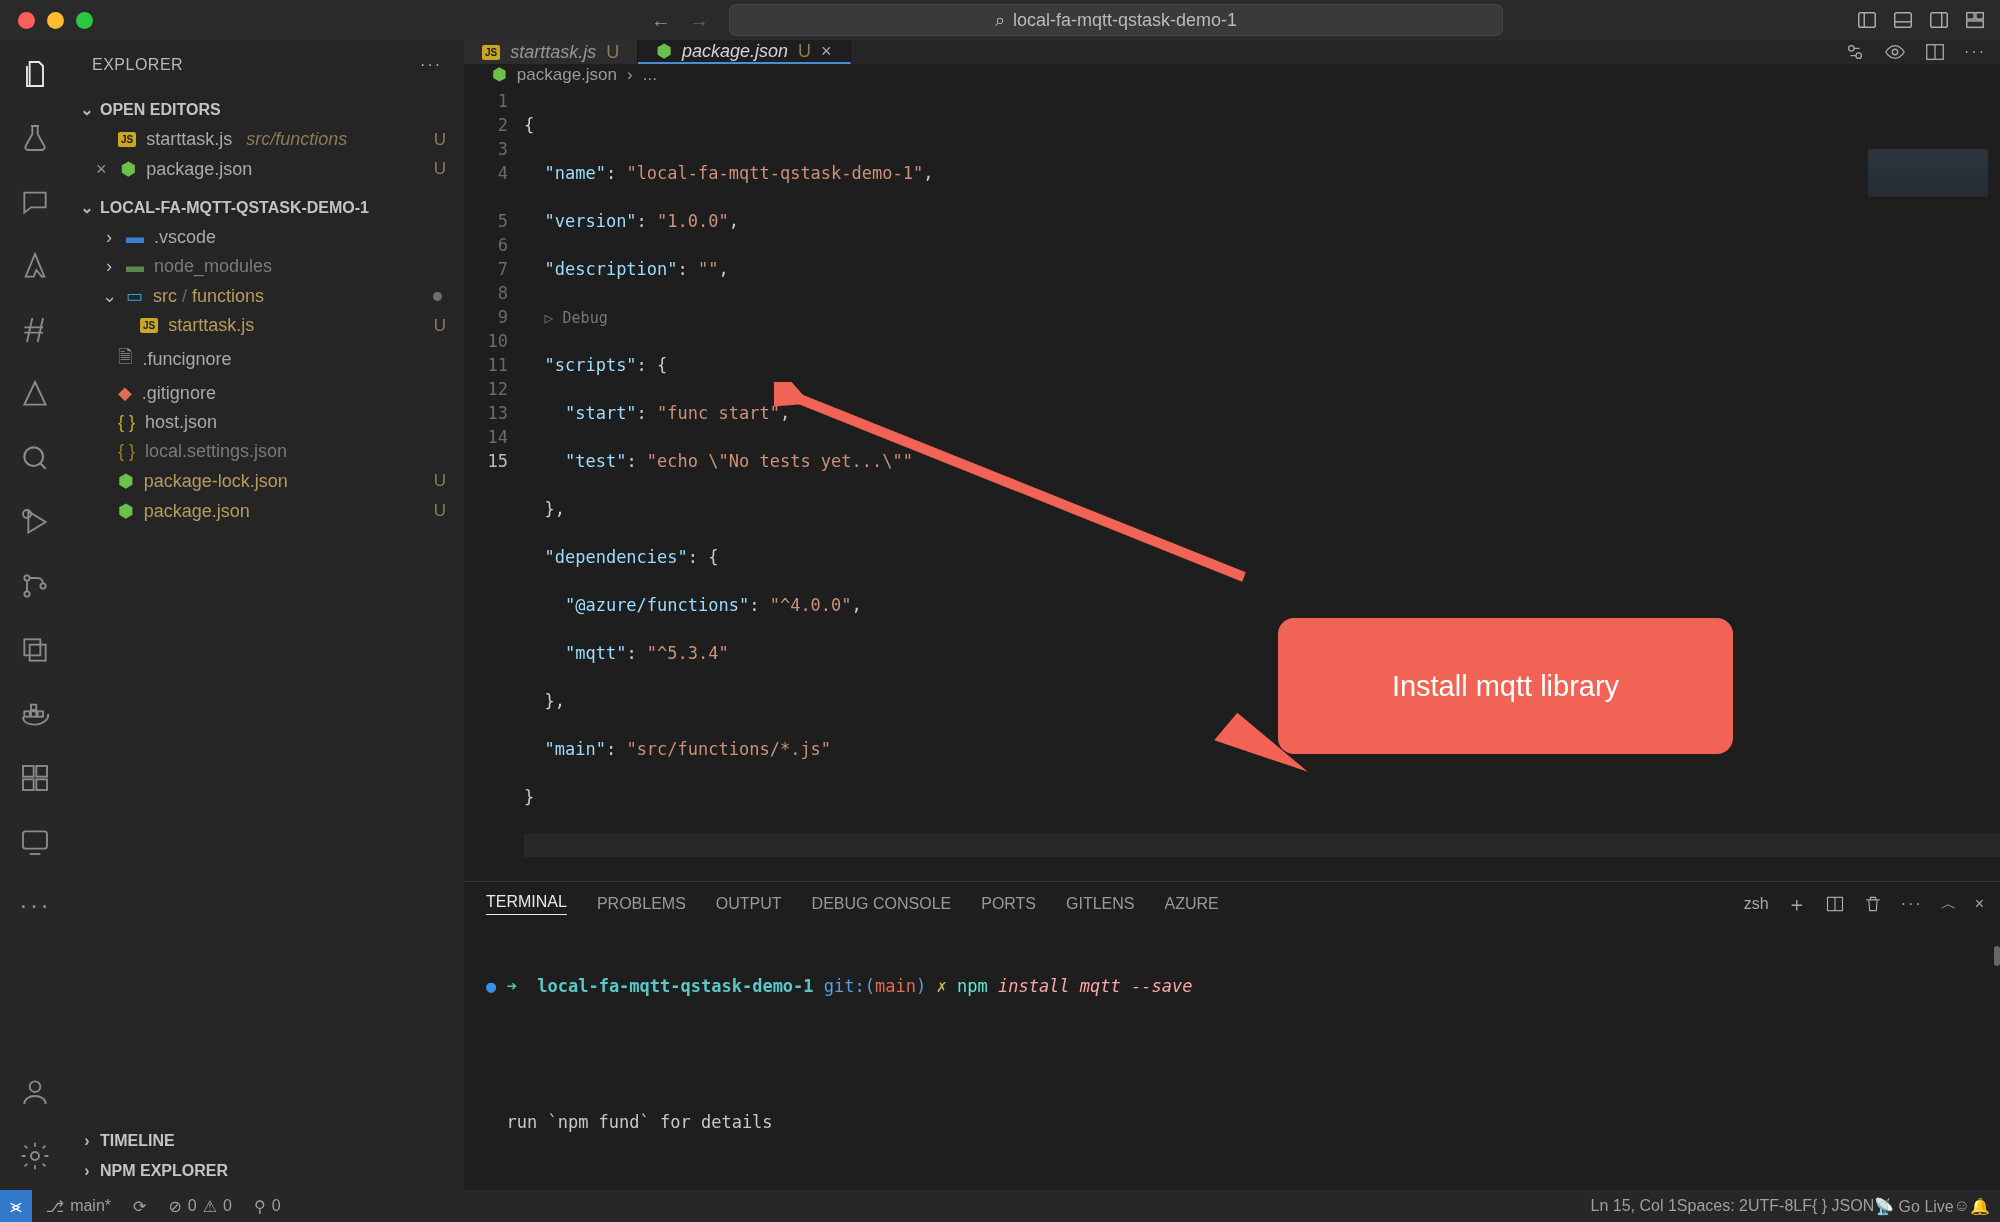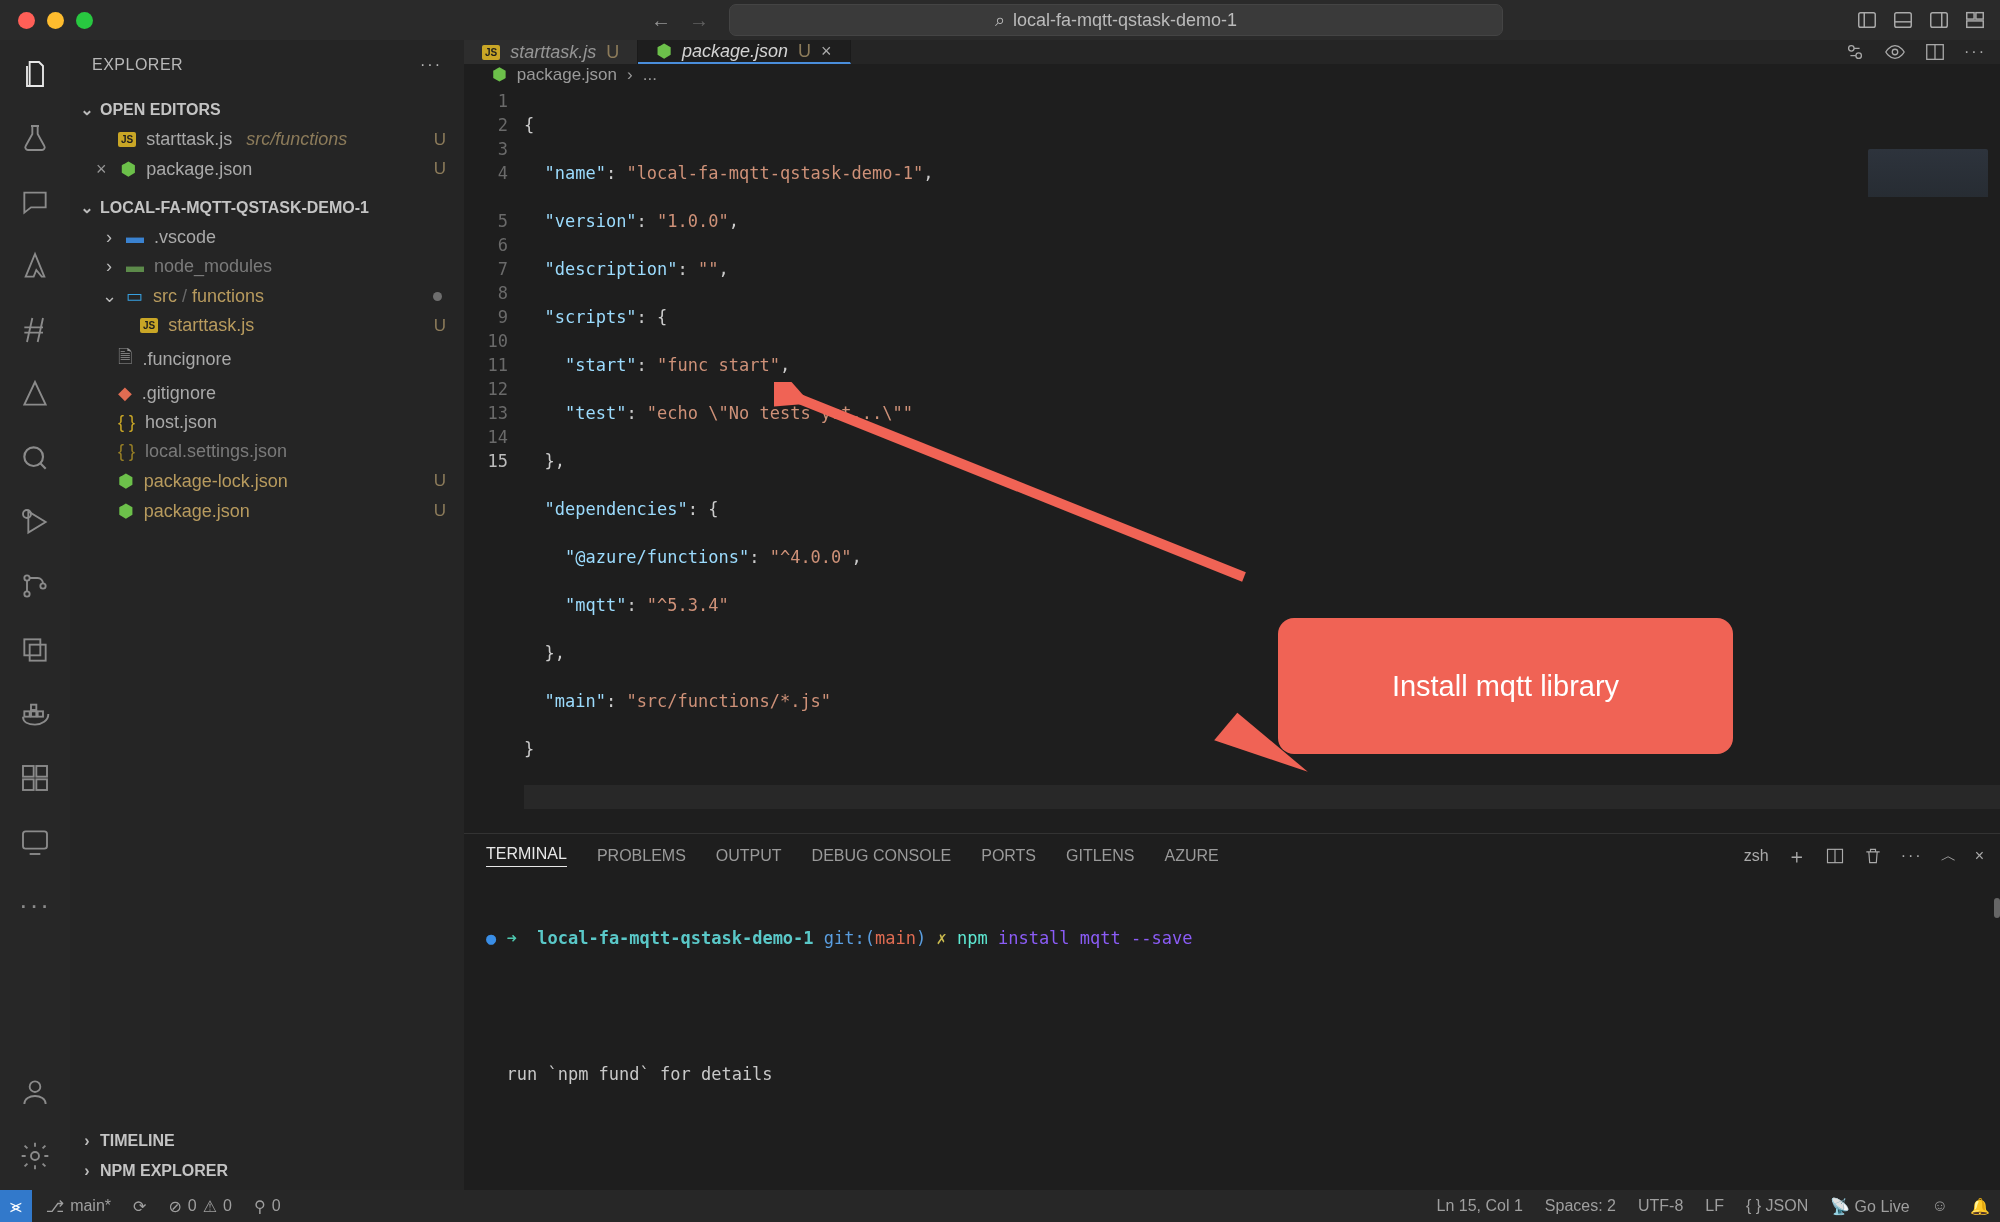--- a/index.html
+++ b/index.html
@@ -106,30 +106,30 @@
 .panel-right { position:absolute; right:16px; display:flex; align-items:center; gap:18px; color:#aaa; }
 .panel-right svg { width:20px; height:20px; }
 .terminal { flex:1; padding:20px 22px; font-family:"Menlo","Consolas",monospace; font-size:17px; line-height:27px; color:#c8c8c8; white-space:pre-wrap; position:relative; }
 .term-scroll { position:absolute; right:0; top:20px; width:6px; height:20px; background:#666; border-radius:3px; }
 .arrow-pr { color:#4ec9b0; }
 .path-pr { color:#5ac8c8; font-weight:bold;}
 .git-pr { color:#5a9ee0; }
 .branch-pr { color:#e06c52;margin-top:40px; }
 .x-pr { color:#caba4e; }
 .cmd-pr { color:#5eead4; }
-.args-pr { color:#8b5cf6; }
+.args-pr { color:#fca5a5;font-style:italic; }
 
 
 .statusbar {
   height:32px; background:#272727; display:flex; align-items:center; padding:0 10px; font-size:16px; color:#9f9f9f;
   position:relative;
 }
 .statusbar .remote { background:#3279cb; color:#fff; height:32px; display:flex; align-items:center; padding:0 10px; margin:-0px 14px 0 -10px; font-size:18px; }
 .statusbar .seg { margin-right:22px; display:inline-flex; align-items:center; gap:6px; }
-.statusbar .right { margin-left:auto; display:flex; gap:22px; }
+.statusbar .right { margin-left:auto; display:flex; }
 
 
 .callout {
   position:absolute; left:1278px; top:618px; width:455px; height:136px;
   background:#f06355; border-radius:16px; display:flex; align-items:center; justify-content:center;
   color:#fff; font-size:29px; box-shadow:0 0 0 rgba(0,0,0,0);
 }
 .callout::after {
   content:""; position:absolute; bottom:-20px; left:-63px;
   border-width:36px 92px 0 0; border-style:solid; border-color:#f06355 transparent transparent transparent;
@@ -394,20 +394,21 @@
             <div>12</div>
             <div>13</div>
             <div>14</div>
             <div style="color:#bcbcbc">15</div>
         </div>
         <div class="code">
 <div class="line"><span class="p">{</span></div>
 <div class="line">  <span class="k">"name"</span><span class="p">: </span><span class="s">"local-fa-mqtt-qstask-demo-1"</span><span class="p">,</span></div>
 <div class="line">  <span class="k">"version"</span><span class="p">: </span><span class="s">"1.0.0"</span><span class="p">,</span></div>
 <div class="line">  <span class="k">"description"</span><span class="p">: </span><span class="s">""</span><span class="p">,</span></div>
+<div class="line">  <span class="dbg">▷ <span>Debug</span></span></div>
 <div class="line">  <span class="k">"scripts"</span><span class="p">: {</span></div>
 <div class="line">    <span class="k">"start"</span><span class="p">: </span><span class="s">"func start"</span><span class="p">,</span></div>
 <div class="line">    <span class="k">"test"</span><span class="p">: </span><span class="s">"echo \"No tests yet...\""</span></div>
 <div class="line">  <span class="p">},</span></div>
 <div class="line">  <span class="k">"dependencies"</span><span class="p">: {</span></div>
 <div class="line">    <span class="k">"@azure/functions"</span><span class="p">: </span><span class="s">"^4.0.0"</span><span class="p">,</span></div>
 <div class="line">    <span class="k">"mqtt"</span><span class="p">: </span><span class="s">"^5.3.4"</span></div>
 <div class="line">  <span class="p">},</span></div>
 <div class="line">  <span class="k">"main"</span><span class="p">: </span><span class="s">"src/functions/*.js"</span></div>
 <div class="line"><span class="p">}</span></div>

